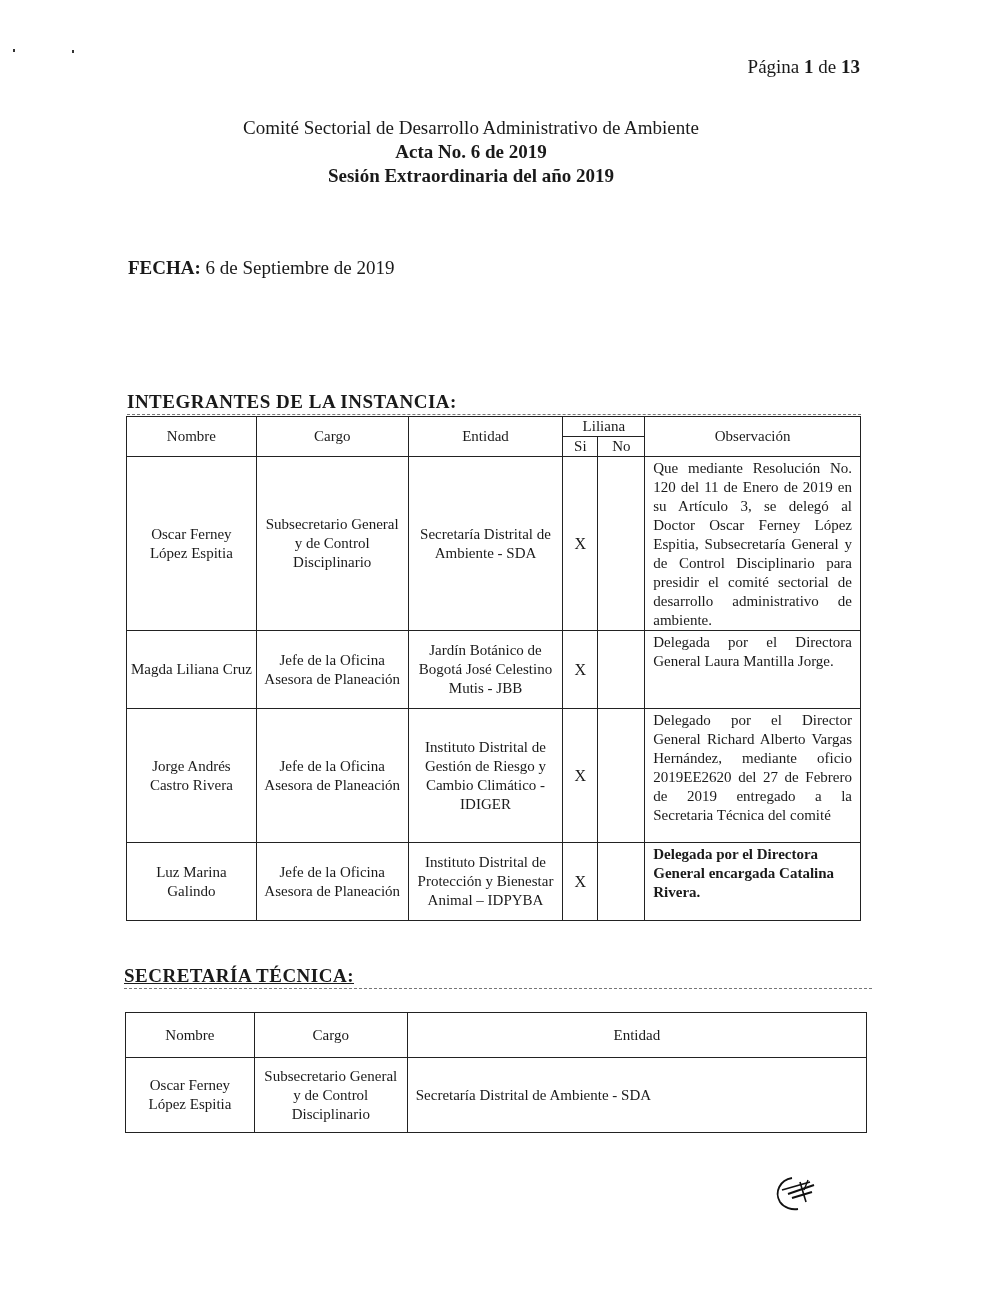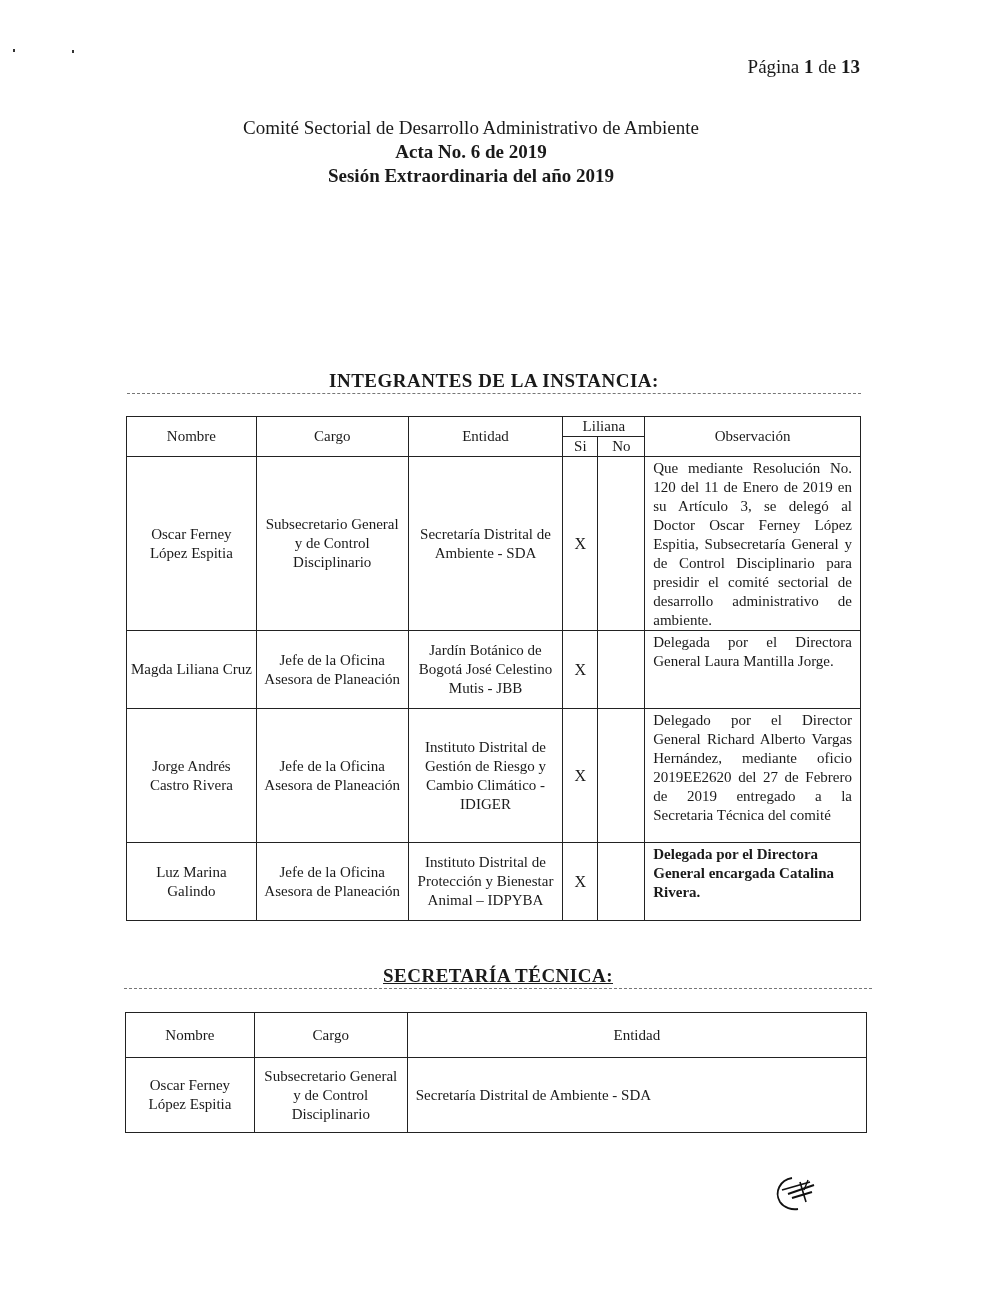--- a/index.html
+++ b/index.html
@@ -1,20 +1,20 @@
 <!DOCTYPE html>
 <html><head>
 <meta charset="utf-8">
 <style>
   html, body { margin: 0; padding: 0; background: #ffffff; }
   body {
     width: 1000px; height: 1311px; position: relative; overflow: hidden;
     font-family: "Liberation Serif", "DejaVu Serif", serif; color: #1a1a1a;
   }
-  .abs { position: absolute; text-align: center; }
+  .abs { position: absolute; }
   .speck { width: 2px; height: 3px; background: #333; }
   .page-num { right: 140px; top: 56px; font-size: 19px; }
   .page-num b { font-weight: bold; }
   .title-block { left: 0; width: 942px; top: 116px; text-align: center; font-size: 19px; line-height: 24px; }
   .title-block .bold { font-weight: bold; }
   .meta { left: 128px; top: 256px; font-size: 19px; line-height: 23px; }
   .meta .lbl { font-weight: bold; }
   .section-title {
     font-weight: bold; font-size: 19px; letter-spacing: 0.5px;
     border-bottom: 1px dashed #777; padding-bottom: 1px;
@@ -41,23 +41,24 @@
   <b>13</b>
 </div>
 
 <div class="abs title-block">
   <div>Comité Sectorial de Desarrollo Administrativo de Ambiente</div>
   <div class="bold">Acta No. 6 de 2019</div>
   <div class="bold">Sesión Extraordinaria del año 2019</div>
 </div>
 
 <div class="abs meta">
+  <div><span class="lbl">FECHA:</span> <span>6 de Septiembre de 2019</span></div>
 </div>
 
-<div class="abs section-title" style="left:127px;top:370px;width:734px;">
+<div class="abs section-title" style="left:127px;top:391px;width:734px;">
   <span>INTEGRANTES DE LA INSTANCIA:</span>
 </div>
 
 <table style="left:126px;top:416px;width:735px;">
   <colgroup>
     <col style="width:130px">
       <col style="width:152px">
       <col style="width:155px">
     <col style="width:35px">
       <col style="width:47px">

